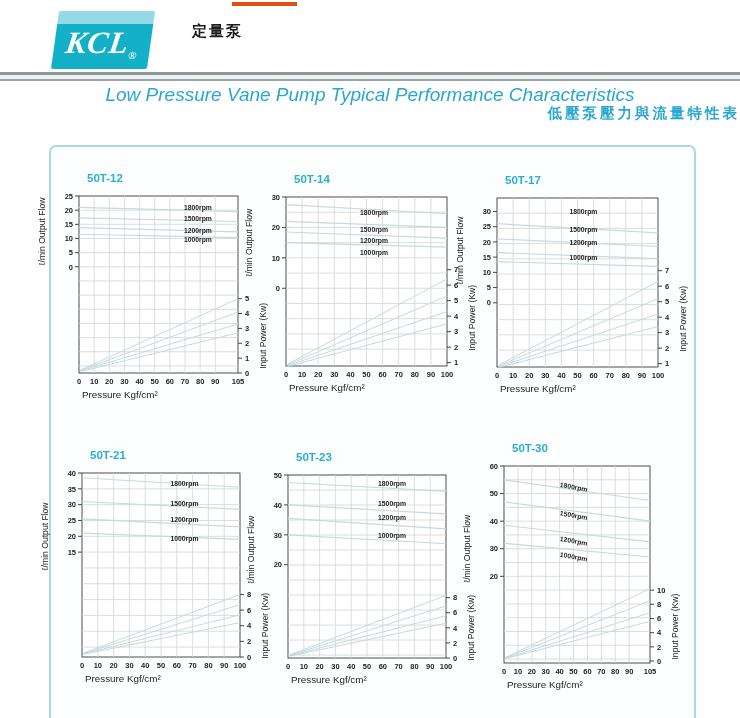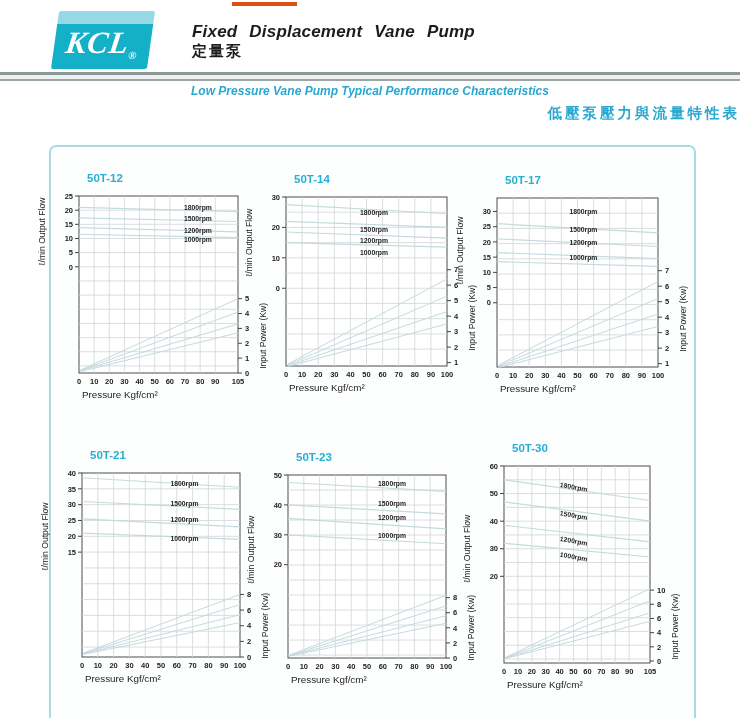--- a/index.html
+++ b/index.html
@@ -17,21 +17,21 @@
   .logo .reg{font-size:11px;font-style:normal;vertical-align:-6px;margin-left:1px;}
 
   .hdr-text{position:absolute;left:192px;top:22px;color:#1c1c1c;}
   .hdr-title{font-size:17px;font-weight:bold;font-style:italic;word-spacing:7px;letter-spacing:.2px;}
   .hdr-zh{font-size:15px;font-weight:bold;margin-top:0;letter-spacing:2px;}
 
   .divider{position:absolute;left:0;top:72px;width:740px;height:4px;
         border-top:3px solid #8b9898;border-bottom:2px solid #9aa6a6;background:#eef2f2;}
 
   .subtitle-en{position:absolute;left:0;top:84px;width:740px;text-align:center;
-        color:#2aa7d0;font-size:12px;font-style:italic;font-weight:700;}
+        color:#2aa7d0;font-size:19px;font-style:italic;font-weight:400;}
   .subtitle-zh{position:absolute;left:0;top:104px;width:740px;text-align:right;
         color:#2aa7d0;font-size:14.5px;font-weight:bold;letter-spacing:3px;}
 
   .charts-panel{position:absolute;left:49px;top:145px;width:643px;height:578px;
         border:2px solid #a8dae4;border-radius:7px;background:#fdfefe;}
 
   .chart{position:absolute;}
   svg{font-family:"Liberation Sans",sans-serif;}
 </style>
 </head>
@@ -39,21 +39,20 @@
 
 <div class="page">
 
   <div class="top-accent"></div>
 
   <div class="logo">
     <div class="brand"><span>KCL</span><span class="reg">®</span></div>
   </div>
 
   <div class="hdr-text">
-    <div class="hdr-title">Fixed Displacement Vane Pump</div>
     <div class="hdr-zh">定量泵</div>
   </div>
 
   <div class="divider"></div>
 
   <div class="subtitle-en">Low Pressure Vane Pump Typical Performance Characteristics</div>
   <div class="subtitle-zh">低壓泵壓力與流量特性表</div>
 
   <div class="charts-panel"></div>
   <div id="charts">

